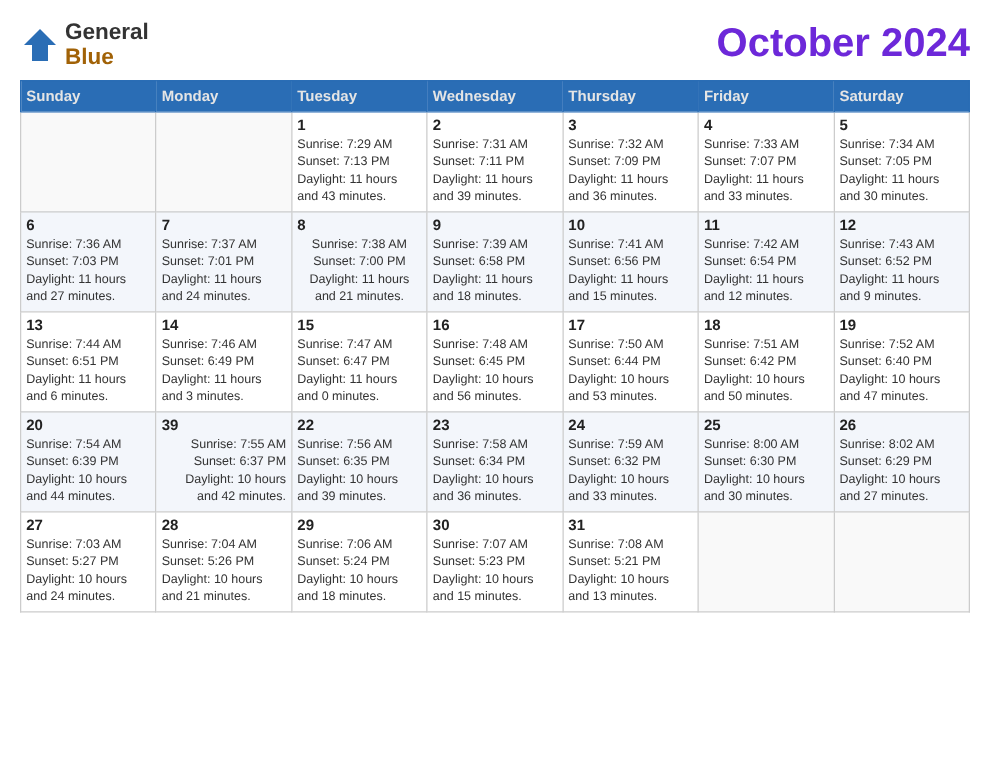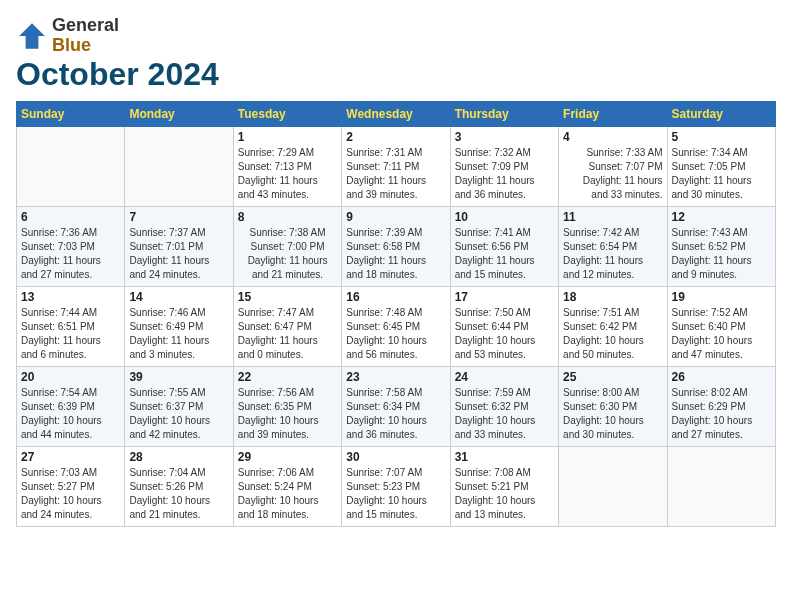--- a/index.html
+++ b/index.html
@@ -8,21 +8,20 @@
       background: #fff;
       width: 792px;
       min-height: 612px;
       padding: 16px;
     }
     .header {
       display: flex;
       justify-content: space-between;
       align-items: flex-start;
       margin-bottom: 8px;
-      flex-direction: column;
     }
     .logo {
       display: flex;
       align-items: center;
       gap: 4px;
     }
     .logo-text {
       font-size: 18px;
       font-weight: bold;
       color: #333;
@@ -34,34 +33,34 @@
     .logo-icon {
       width: 32px;
       height: 32px;
     }
     .title-block {
       text-align: right;
     }
     .month-title {
       font-size: 32px;
       font-weight: bold;
-      color: #0c4a6e;
+      color: #6d28d9;
     }
     .location {
       font-size: 14px;
       color: #444;
     }
     table {
       width: 100%;
       border-collapse: collapse;
       table-layout: fixed;
     }
     th {
       background-color: #2a6db5;
-      color: #fde047;
+      color: #e5e5e5;
       font-size: 12px;
       font-weight: bold;
       padding: 5px 4px;
       text-align: left;
       border: 1px solid #2a6db5;
     }
     td {
       vertical-align: top;
       border: 1px solid #ccc;
       padding: 3px 4px;
@@ -142,21 +141,21 @@
         </td>
         <td>
           <span class="day-num">3</span>
           <div class="day-info" style="white-space: pre-line;">Sunrise: 7:32 AM
 Sunset: 7:09 PM
 Daylight: 11 hours
 and 36 minutes.</div>
         </td>
         <td>
           <span class="day-num">4</span>
-          <div class="day-info" style="white-space: pre-line; text-align: right;">Sunrise: 7:33 AM
+          <div class="day-info" style="white-space: pre-line;">Sunrise: 7:33 AM
 Sunset: 7:07 PM
 Daylight: 11 hours
 and 33 minutes.</div>
         </td>
         <td>
           <span class="day-num">5</span>
           <div class="day-info" style="white-space: pre-line;">Sunrise: 7:34 AM
 Sunset: 7:05 PM
 Daylight: 11 hours
 and 30 minutes.</div>
@@ -267,21 +266,21 @@
       <tr>
         <td>
           <span class="day-num">20</span>
           <div class="day-info" style="white-space: pre-line;">Sunrise: 7:54 AM
 Sunset: 6:39 PM
 Daylight: 10 hours
 and 44 minutes.</div>
         </td>
         <td>
           <span class="day-num">39</span>
-          <div class="day-info" style="white-space: pre-line;">Sunrise: 7:55 AM
+          <div class="day-info" style="white-space: pre-line; text-align: right;">Sunrise: 7:55 AM
 Sunset: 6:37 PM
 Daylight: 10 hours
 and 42 minutes.</div>
         </td>
         <td>
           <span class="day-num">22</span>
           <div class="day-info" style="white-space: pre-line;">Sunrise: 7:56 AM
 Sunset: 6:35 PM
 Daylight: 10 hours
 and 39 minutes.</div>

